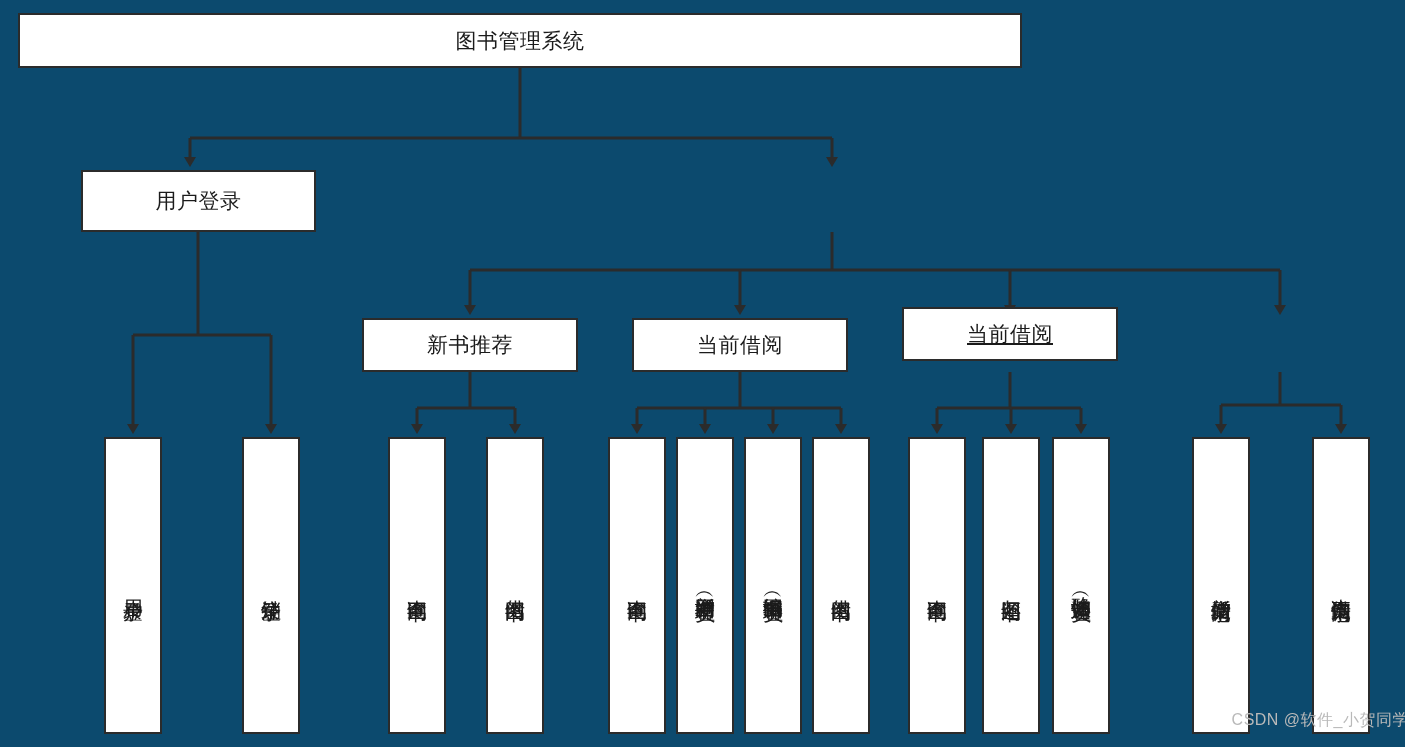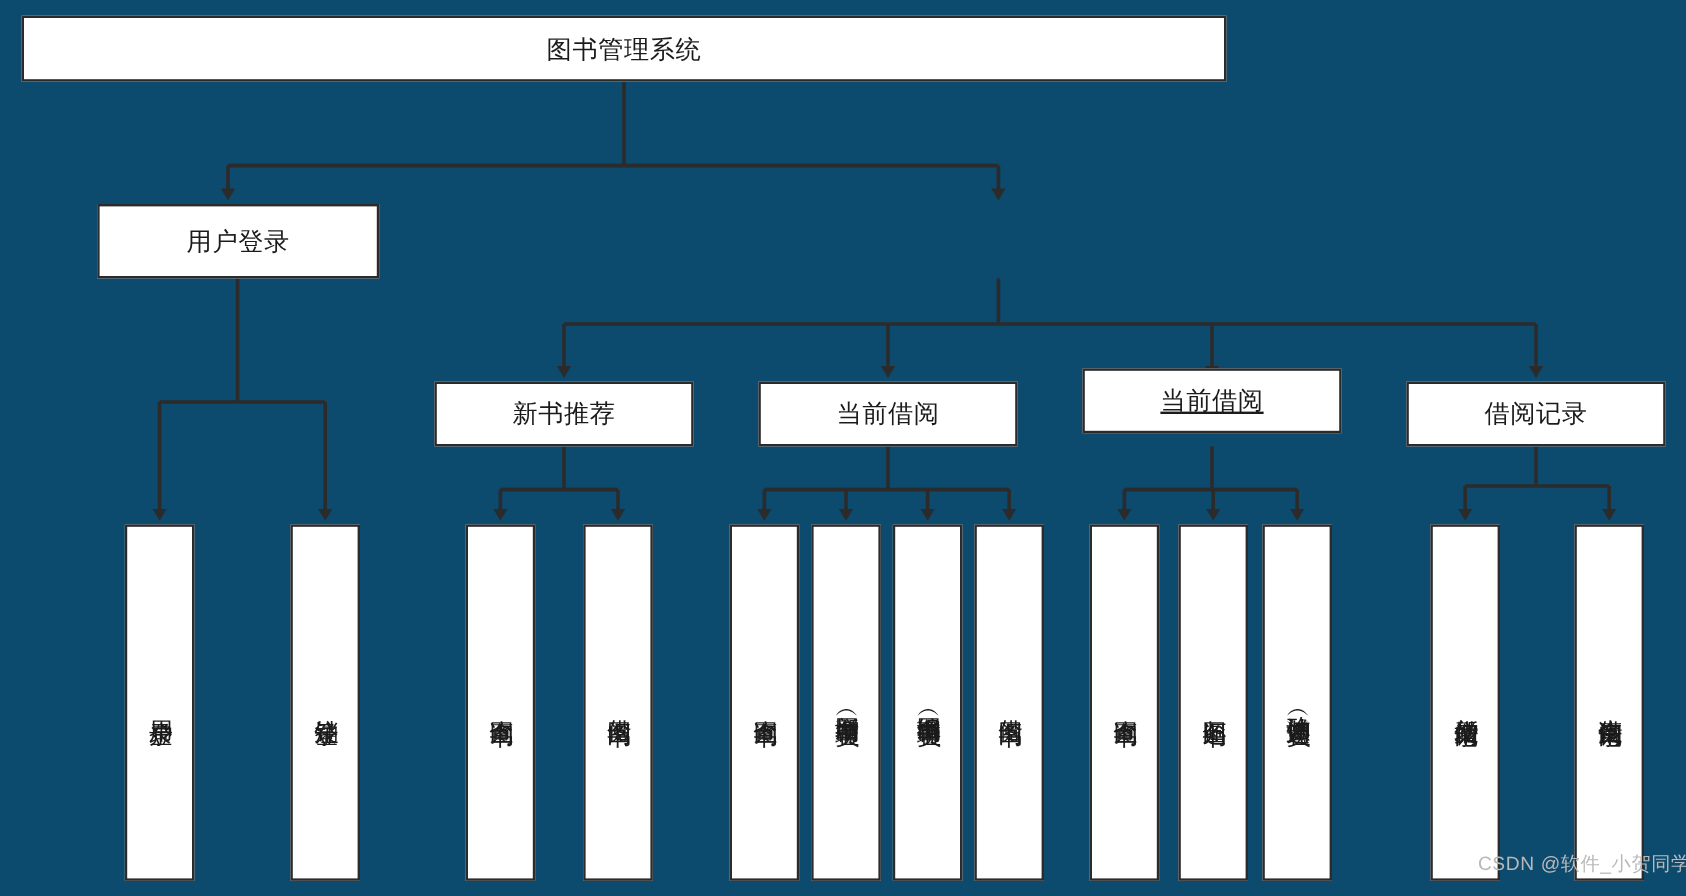--- a/index.html
+++ b/index.html
@@ -134,23 +134,20 @@
 
   <div class="node horiz" style="left: 362px; top: 318px; width: 216px; height: 54px; align-items: center;">
     <span class="lbl">新书推荐</span>
   </div>
   <div class="node horiz" style="left: 632px; top: 318px; width: 216px; height: 54px;">
     <span class="lbl">当前借阅</span>
   </div>
   <div class="node horiz" style="left: 902px; top: 307px; width: 216px; height: 54px; text-decoration: underline;">
     <span class="lbl">当前借阅</span>
   </div>
-  <div class="node horiz" style="left: 1172px; top: 318px; width: 216px; height: 54px;">
-    <span class="lbl">借阅记录</span>
-  </div>
 
   <div class="node vert" style="left: 104px; top: 437px; width: 58px; height: 297px;">
     <span class="lbl">用户登录</span>
   </div>
   <div class="node vert" style="left: 242px; top: 437px; width: 58px; height: 297px;">
     <span class="lbl">注销登录</span>
   </div>
   <div class="node vert" style="left: 388px; top: 437px; width: 58px; height: 297px;">
     <span class="lbl">查询图书</span>
   </div>

